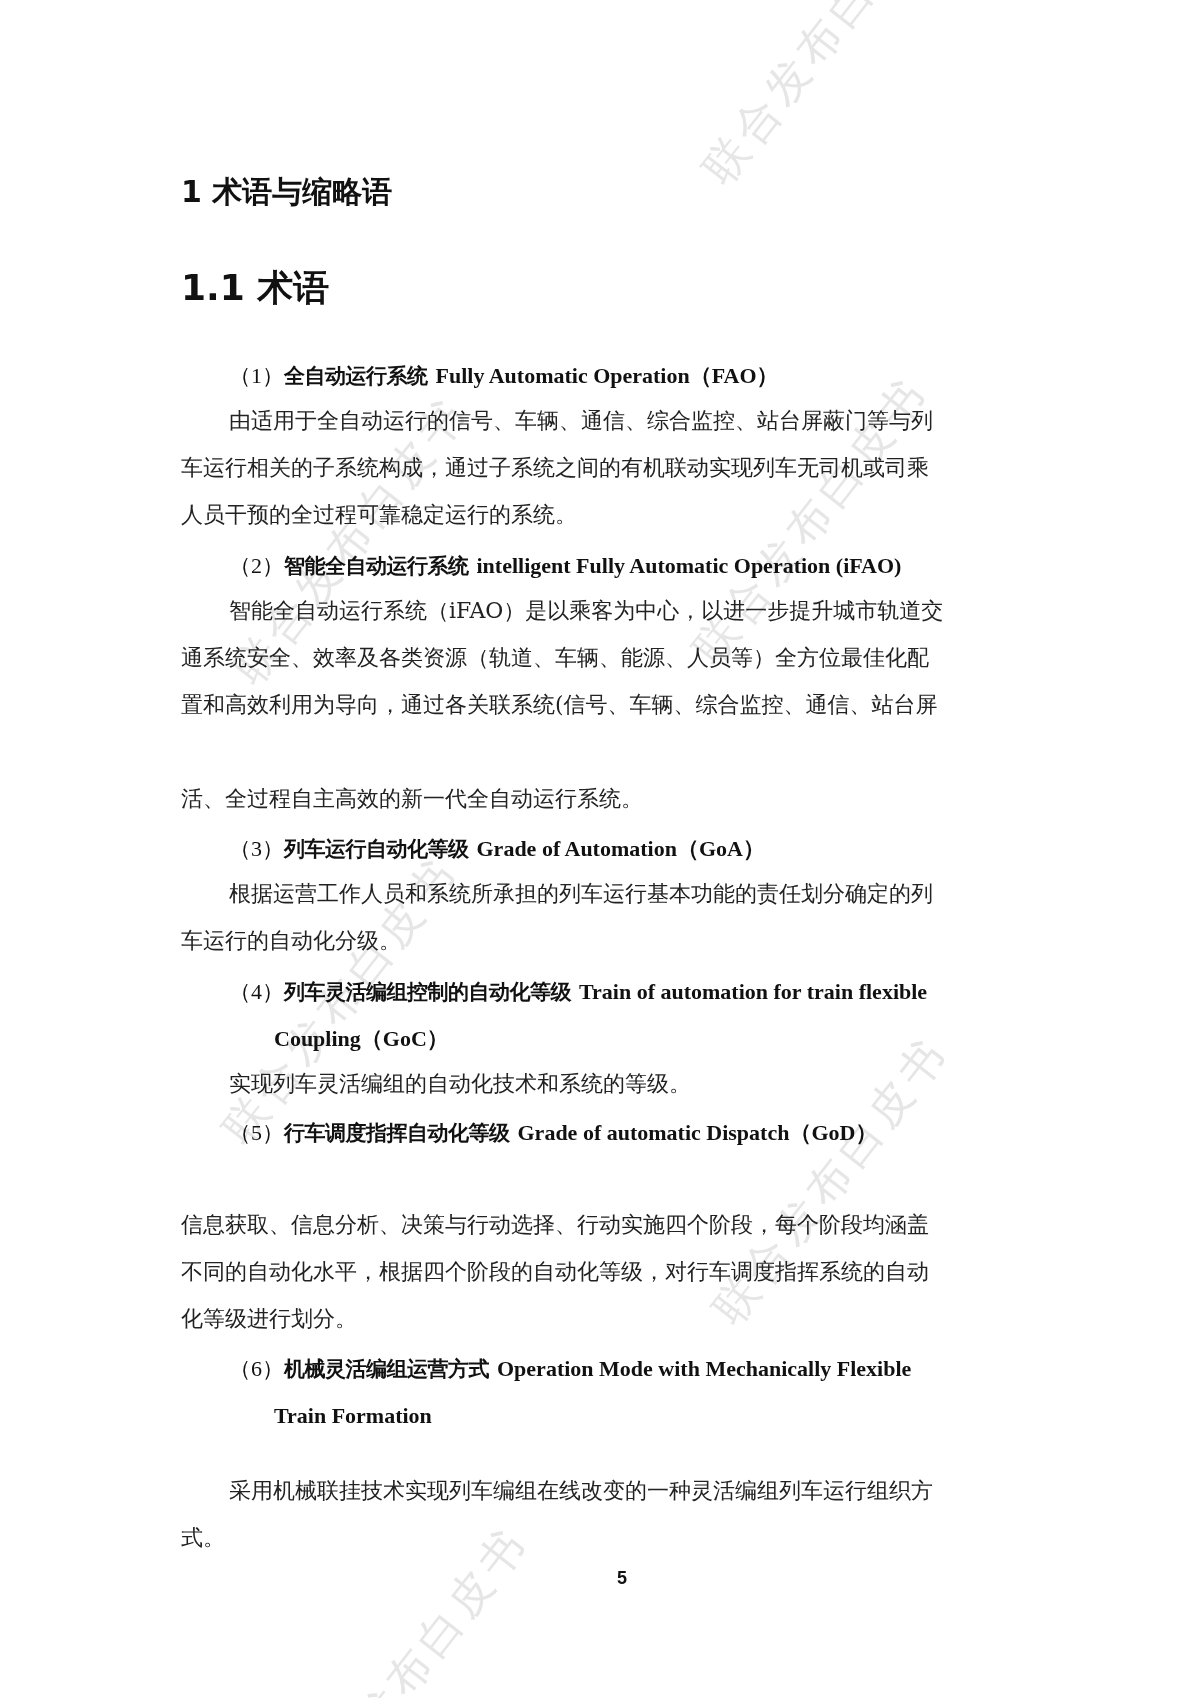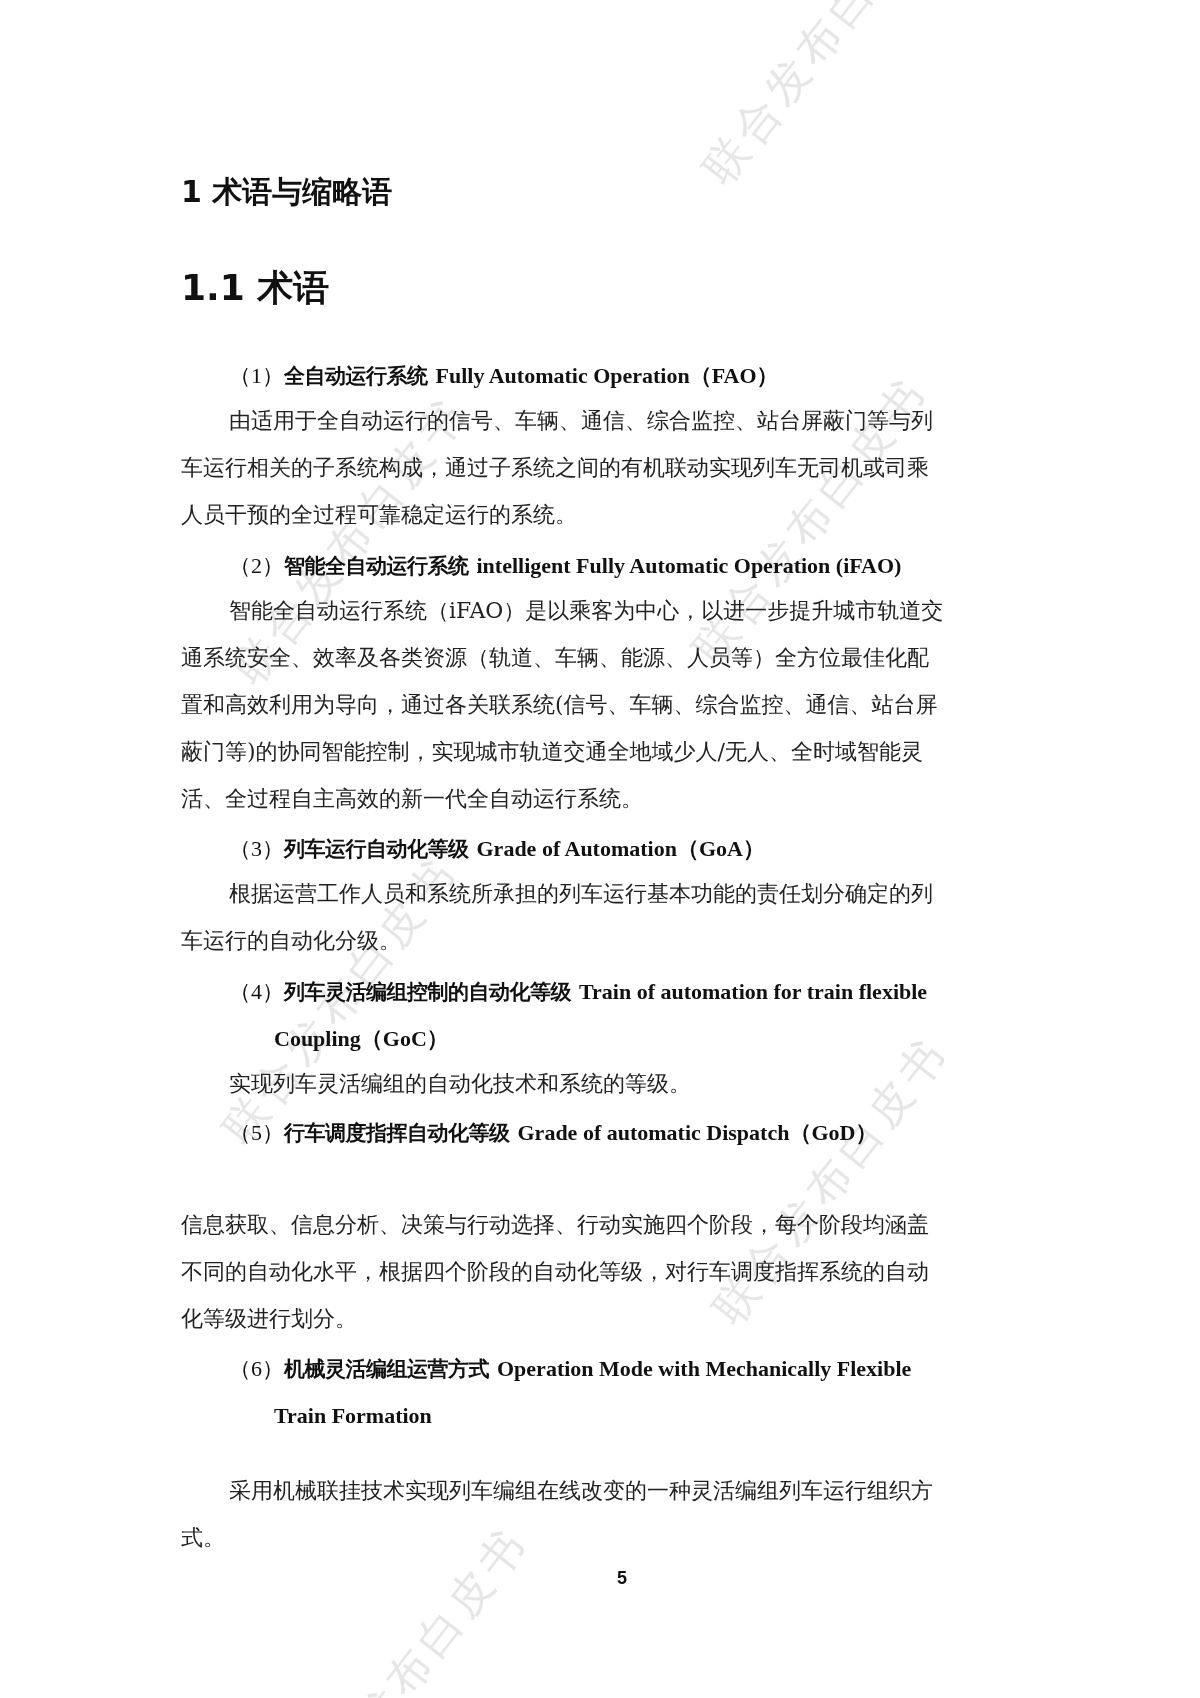--- a/index.html
+++ b/index.html
@@ -124,21 +124,20 @@
   <div class="line indent" style="top:390px;">由适用于全自动运行的信号、车辆、通信、综合监控、站台屏蔽门等与列</div>
   <div class="line" style="top:437px;">车运行相关的子系统构成，通过子系统之间的有机联动实现列车无司机或司乘</div>
   <div class="line" style="top:484px;">人员干预的全过程可靠稳定运行的系统。</div>
 
   <div class="line indent term" style="top:534px;">
     <span class="num">（2）</span><span class="zh">智能全自动运行系统</span><span class="en">intelligent Fully Automatic Operation (iFAO)</span>
   </div>
   <div class="line" style="top:627px;">通系统安全、效率及各类资源（轨道、车辆、能源、人员等）全方位最佳化配</div>
   <div class="line indent" style="top:580px;">智能全自动运行系统（iFAO）是以乘客为中心，以进一步提升城市轨道交</div>
   <div class="line" style="top:674px;">置和高效利用为导向，通过各关联系统(信号、车辆、综合监控、通信、站台屏</div>
-  <div class="line" style="top:721px;">蔽门等)的协同智能控制，实现城市轨道交通全地域少人/无人、全时域智能灵</div>
   <div class="line" style="top:768px;">活、全过程自主高效的新一代全自动运行系统。</div>
 
   <div class="line indent term" style="top:817px;">
     <span class="num">（3）</span><span class="zh">列车运行自动化等级</span><span class="en">Grade of Automation（GoA）</span>
   </div>
   <div class="line indent" style="top:863px;">根据运营工作人员和系统所承担的列车运行基本功能的责任划分确定的列</div>
   <div class="line" style="top:910px;">车运行的自动化分级。</div>
 
   <div class="line indent term" style="top:960px;">
     <span class="num">（4）</span><span class="zh">列车灵活编组控制的自动化等级</span><span class="en">Train of automation for train flexible</span>

